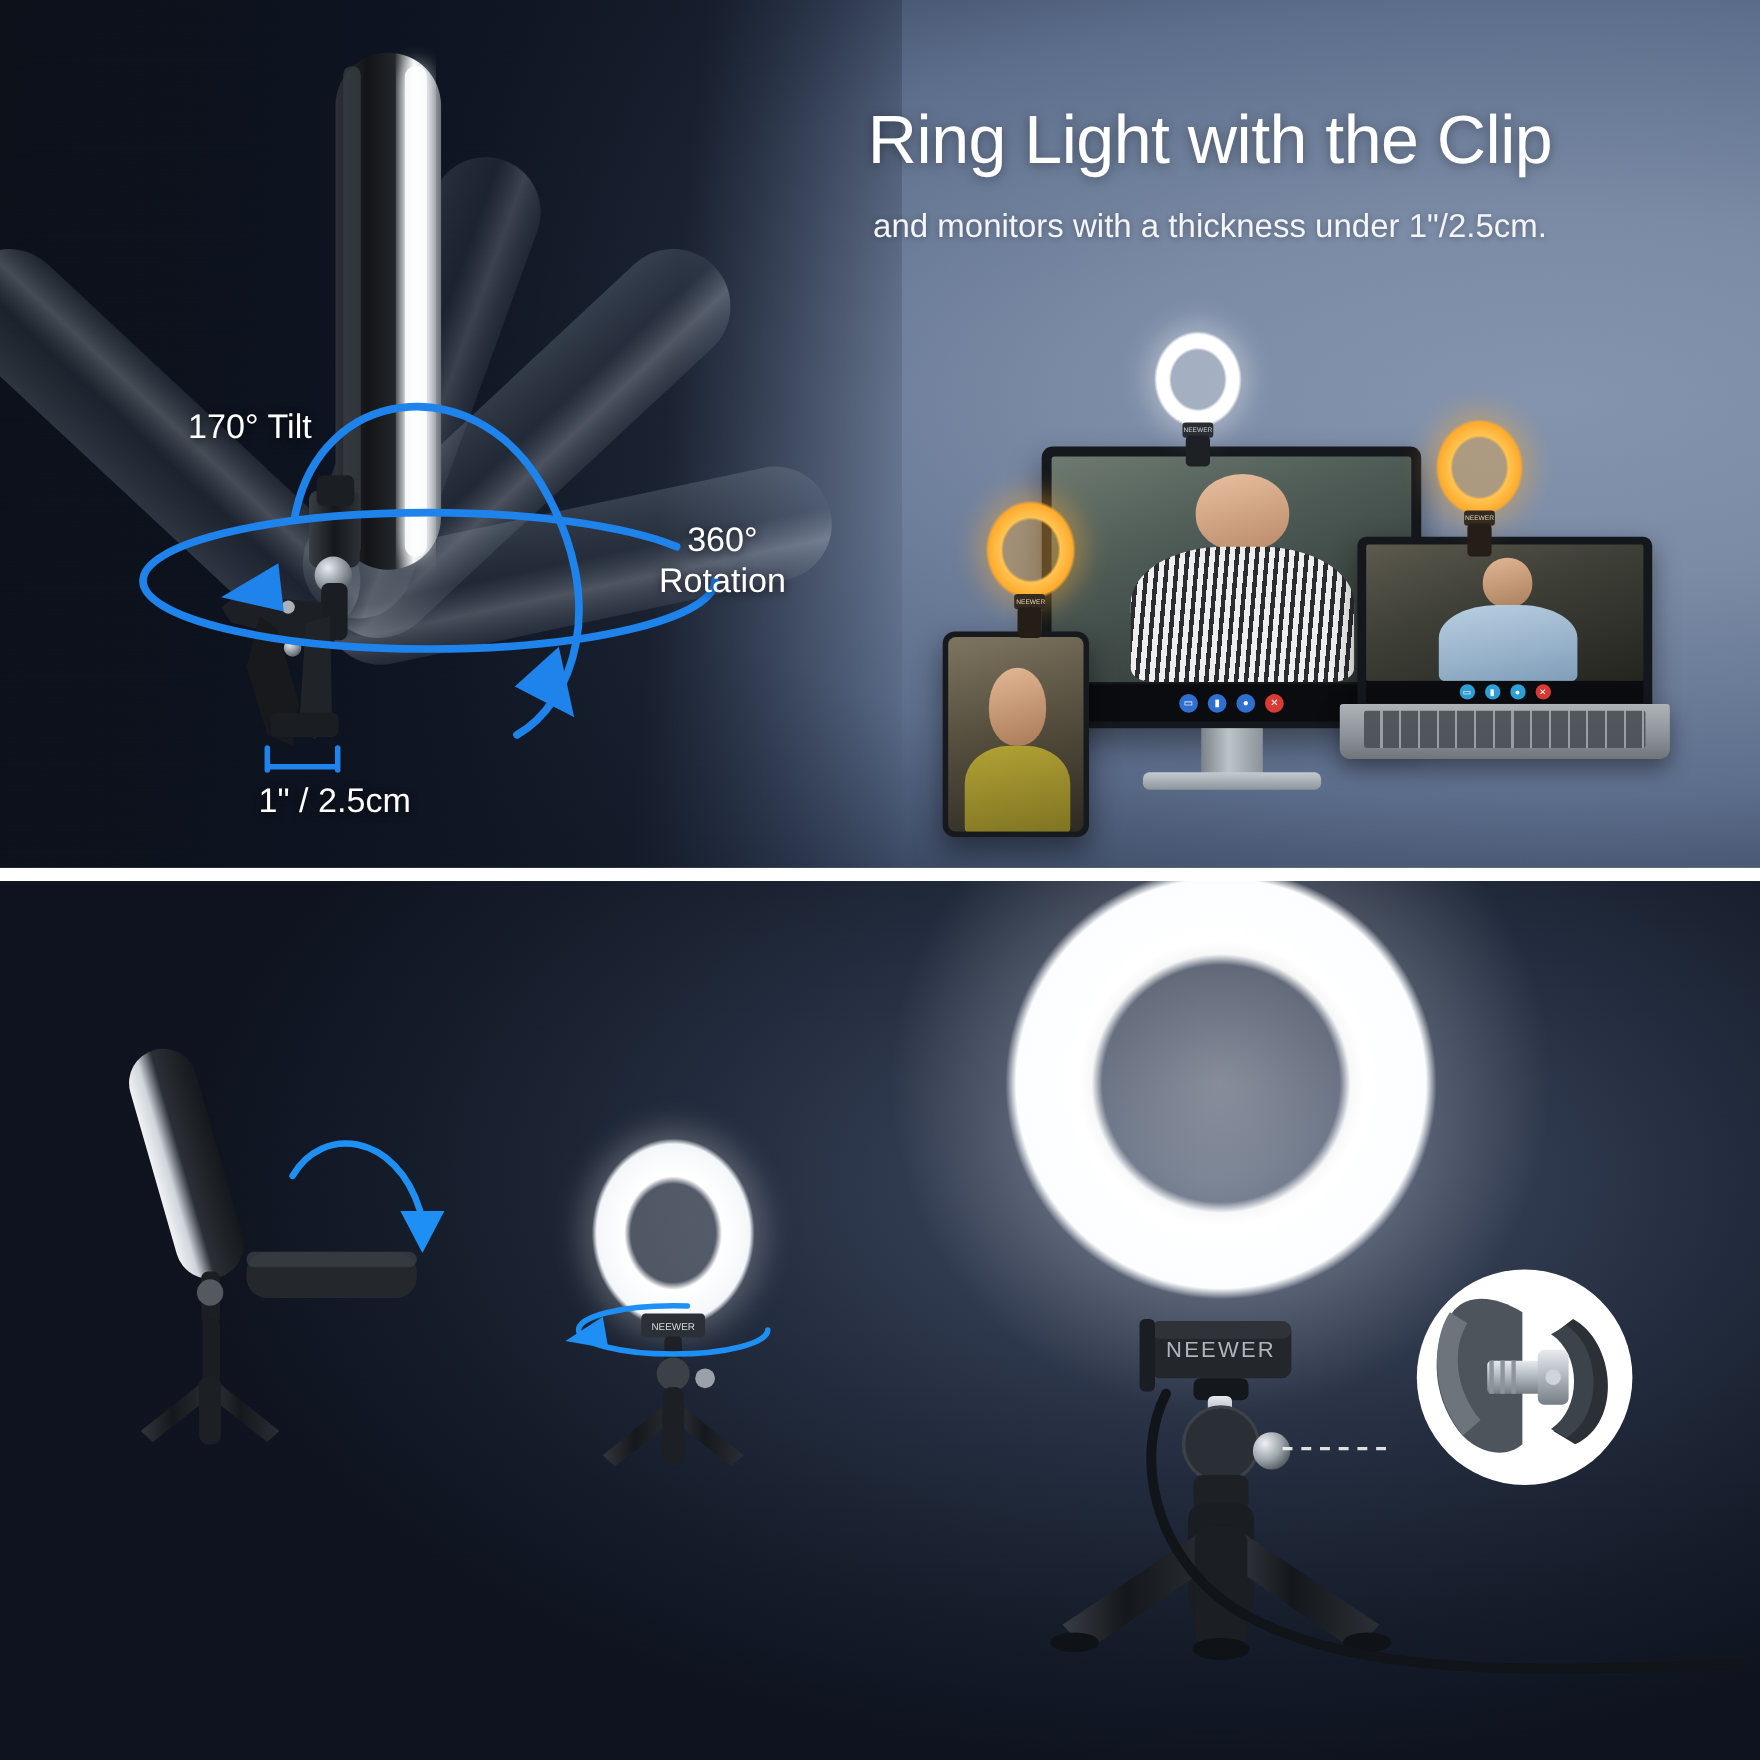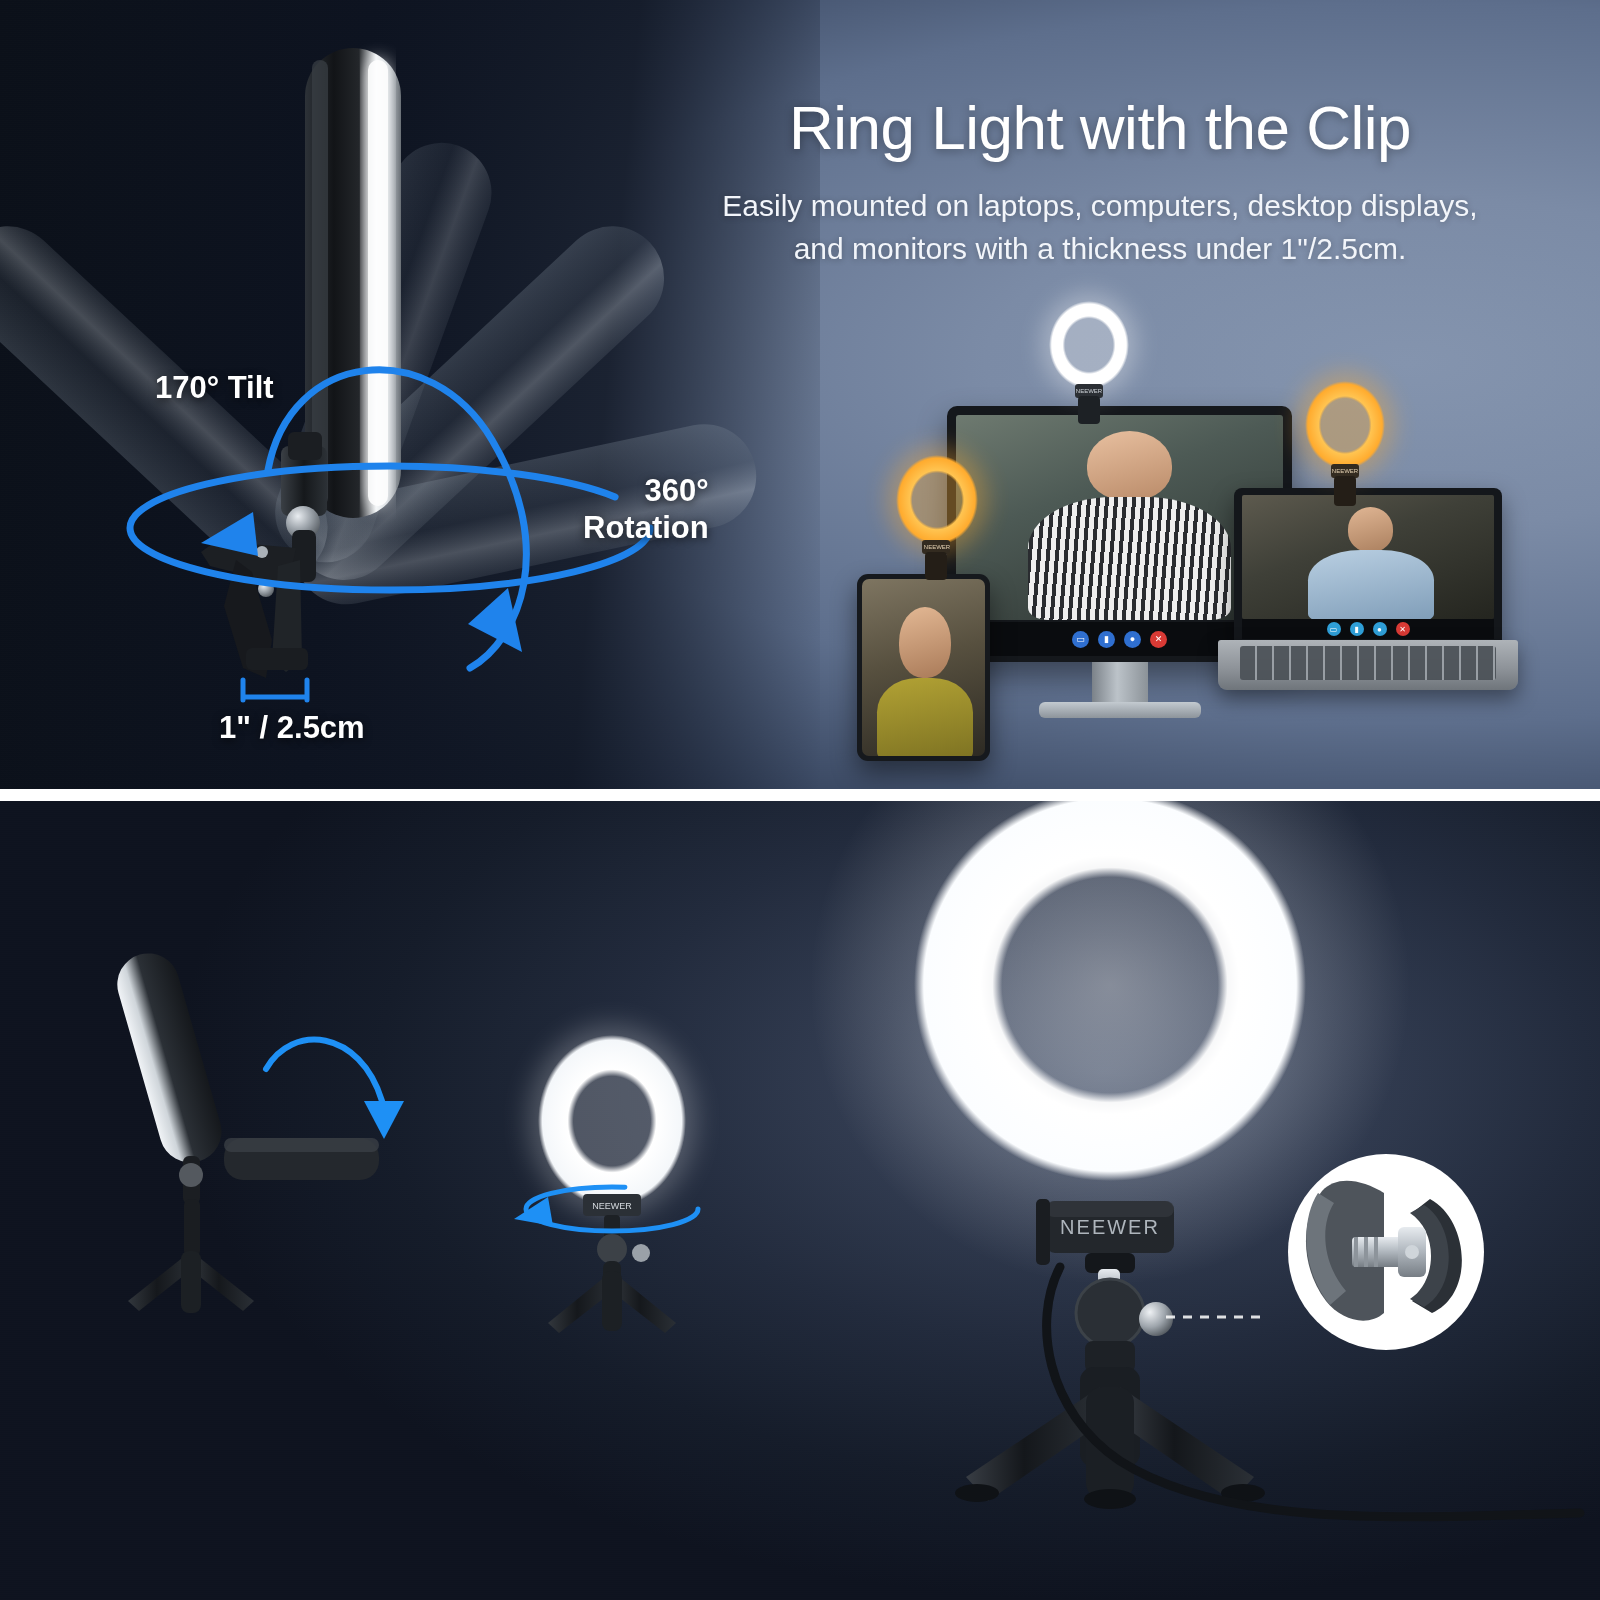--- a/index.html
+++ b/index.html
@@ -35,24 +35,24 @@
 
   
   #headline{position:absolute;left:700px;top:95px;width:800px;text-align:center;
     color:#fff;font-size:62px;font-weight:normal;letter-spacing:-.5px;line-height:1.05;
     text-shadow:0 2px 10px rgba(0,0,0,.35);}
   #subline{position:absolute;left:660px;top:185px;width:880px;text-align:center;
     color:#f2f5fa;font-size:30px;line-height:1.42;font-weight:400;
     text-shadow:0 1px 6px rgba(0,0,0,.3);}
   #subline div{white-space:nowrap;}
 
-  .callout{position:absolute;color:#fff;font-weight:700;line-height:1.18;
-    text-shadow:0 2px 8px rgba(0,0,0,.65);white-space:nowrap;}
+  .callout{position:absolute;color:#fff;font-weight:400;line-height:1.18;
+    text-shadow:0 2px 8px rgba(0,0,0,.65);white-space:nowrap;margin-left:16px;}
   #lbl-tilt170{left:155px;top:370px;font-size:31px;}
-  #lbl-rot360{left:583px;top:473px;font-size:31px;text-align:right;}
+  #lbl-rot360{left:583px;top:473px;font-size:31px;text-align:center;}
   #lbl-thick{left:219px;top:710px;font-size:31px;}
 
   
   .svglayer{position:absolute;inset:0;width:100%;height:100%;pointer-events:none;}
 
   
   .device{position:absolute;}
 
   
   #monitor{left:947px;top:406px;width:345px;height:256px;}
@@ -195,21 +195,20 @@
 
     <div class="callout" id="lbl-tilt170">170° Tilt</div>
     <div class="callout" id="lbl-rot360">
       <div>360°</div>
       <div>Rotation</div>
     </div>
     <div class="callout" id="lbl-thick">1" / 2.5cm</div>
 
     <div id="headline">Ring Light with the Clip</div>
     <div id="subline">
-      <div>Easily mounted on laptops, computers, desktop displays,</div>
       <div>and monitors with a thickness under 1"/2.5cm.</div>
     </div>
 
     <div class="device" id="monitor">
       <div class="bez"></div>
       <div class="scr">
         <div class="person">
           <div class="p-head" style="left:40%;top:8%;width:26%;height:34%;
                background:linear-gradient(165deg,#e8c0a0,#b98a68);"></div>
           <div class="p-body" style="left:22%;top:40%;width:62%;height:60%;

